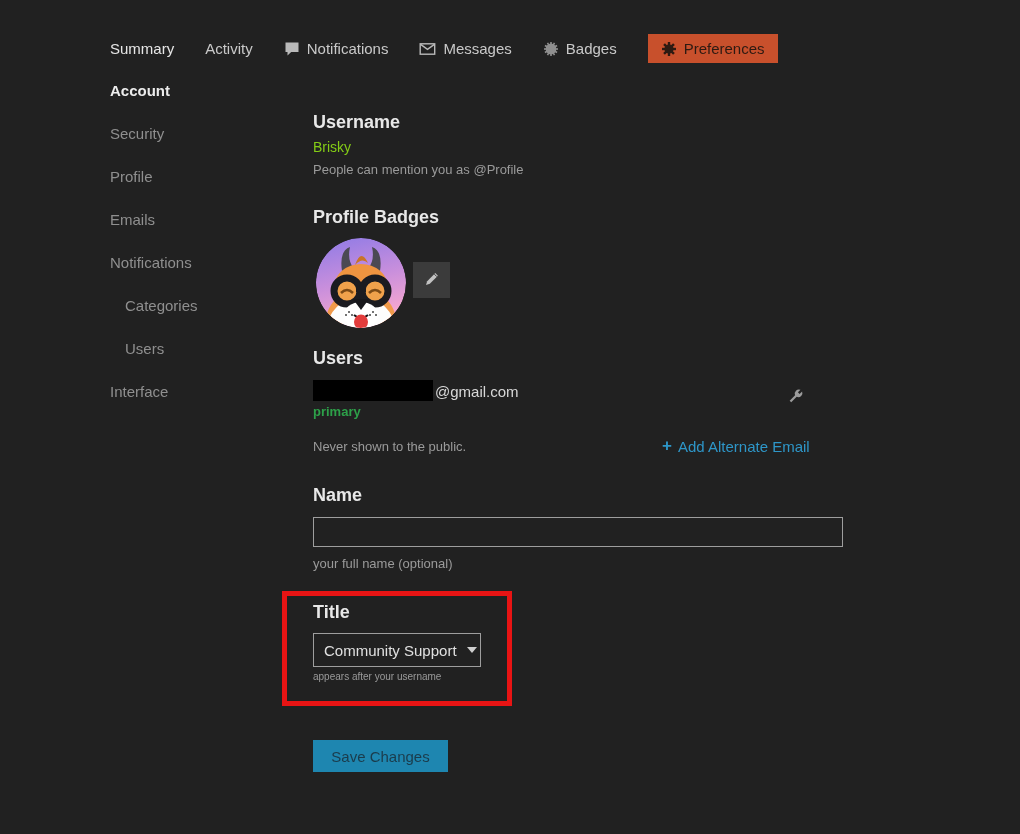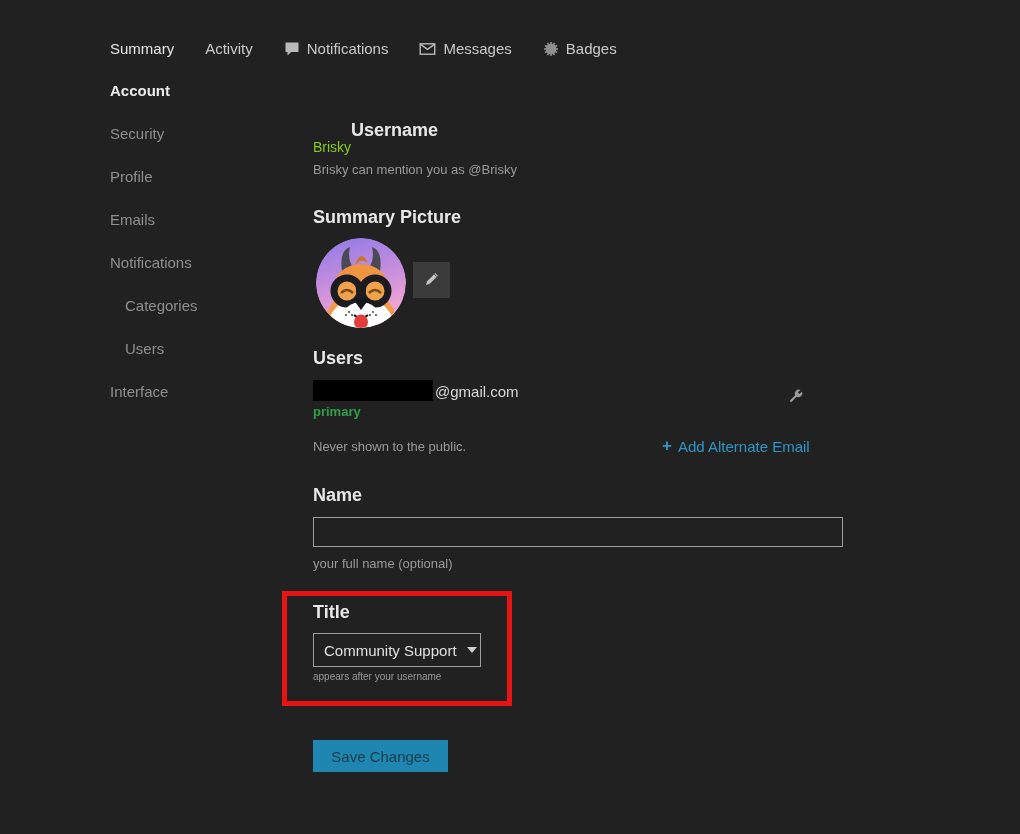--- a/index.html
+++ b/index.html
@@ -93,40 +93,55 @@
           <rect x="7.2" y="1" width="1.6" height="14" transform="rotate(60 8 8)"></rect>
           <rect x="7.2" y="1" width="1.6" height="14" transform="rotate(90 8 8)"></rect>
           <rect x="7.2" y="1" width="1.6" height="14" transform="rotate(120 8 8)"></rect>
           <rect x="7.2" y="1" width="1.6" height="14" transform="rotate(150 8 8)"></rect>
           <circle cx="8" cy="8" r="5.4"></circle>
             </g>
         </svg>
       </span>
       <span>Badges</span>
     </a>
+    <a class="navitem active">
+      <span class="nicon">
+        <svg width="16" height="16" viewBox="0 0 16 16">
+          <g fill="#2d1a12">
+            <rect x="6.8" y="1" width="2.4" height="14"></rect>
+            <rect x="6.8" y="1" width="2.4" height="14" transform="rotate(45 8 8)"></rect>
+            <rect x="6.8" y="1" width="2.4" height="14" transform="rotate(90 8 8)"></rect>
+            <rect x="6.8" y="1" width="2.4" height="14" transform="rotate(135 8 8)"></rect>
+            <circle cx="8" cy="8" r="4.6"></circle>
+          </g>
+          <circle cx="8" cy="8" r="2" fill="#c8502c"></circle>
+        </svg>
+      </span>
+      <span>Preferences</span>
+    </a>
   </nav>
 
   <aside class="sidebar">
     <a class="sideitem active">Account</a>
     <a class="sideitem">Security</a>
     <a class="sideitem">Profile</a>
     <a class="sideitem">Emails</a>
     <a class="sideitem">Notifications</a>
     <a class="sideitem indent">Categories</a>
     <a class="sideitem indent">Users</a>
     <a class="sideitem">Interface</a>
   </aside>
 
   <main>
 
-    <h2 class="h2" style="left:313px; top:120px;margin-left:38px;">Username</h2>
+    <h2 class="h2" style="left:313px; top:112px;">Username</h2>
     <div class="txt username-value">Brisky</div>
-    <div class="txt username-hint">Brisky can mention you as @Brisky</div>
-
-    <h2 class="h2" style="left:313px; top:207px;">Summary Picture</h2>
+    <div class="txt username-hint">People can mention you as @Profile</div>
+
+    <h2 class="h2" style="left:313px; top:207px;">Profile Badges</h2>
     <div class="avatar-wrap">
       <svg width="90" height="90" viewBox="0 0 90 90">
         <defs>
           <linearGradient id="avbg" x1="0" y1="0" x2="0.25" y2="1">
             <stop offset="0" stop-color="#8d7ae6"></stop>
             <stop offset="0.55" stop-color="#c98fdc"></stop>
             <stop offset="1" stop-color="#f8a8cf"></stop>
           </linearGradient>
           <clipPath id="avclip">
               <circle cx="45" cy="45" r="45"></circle>

